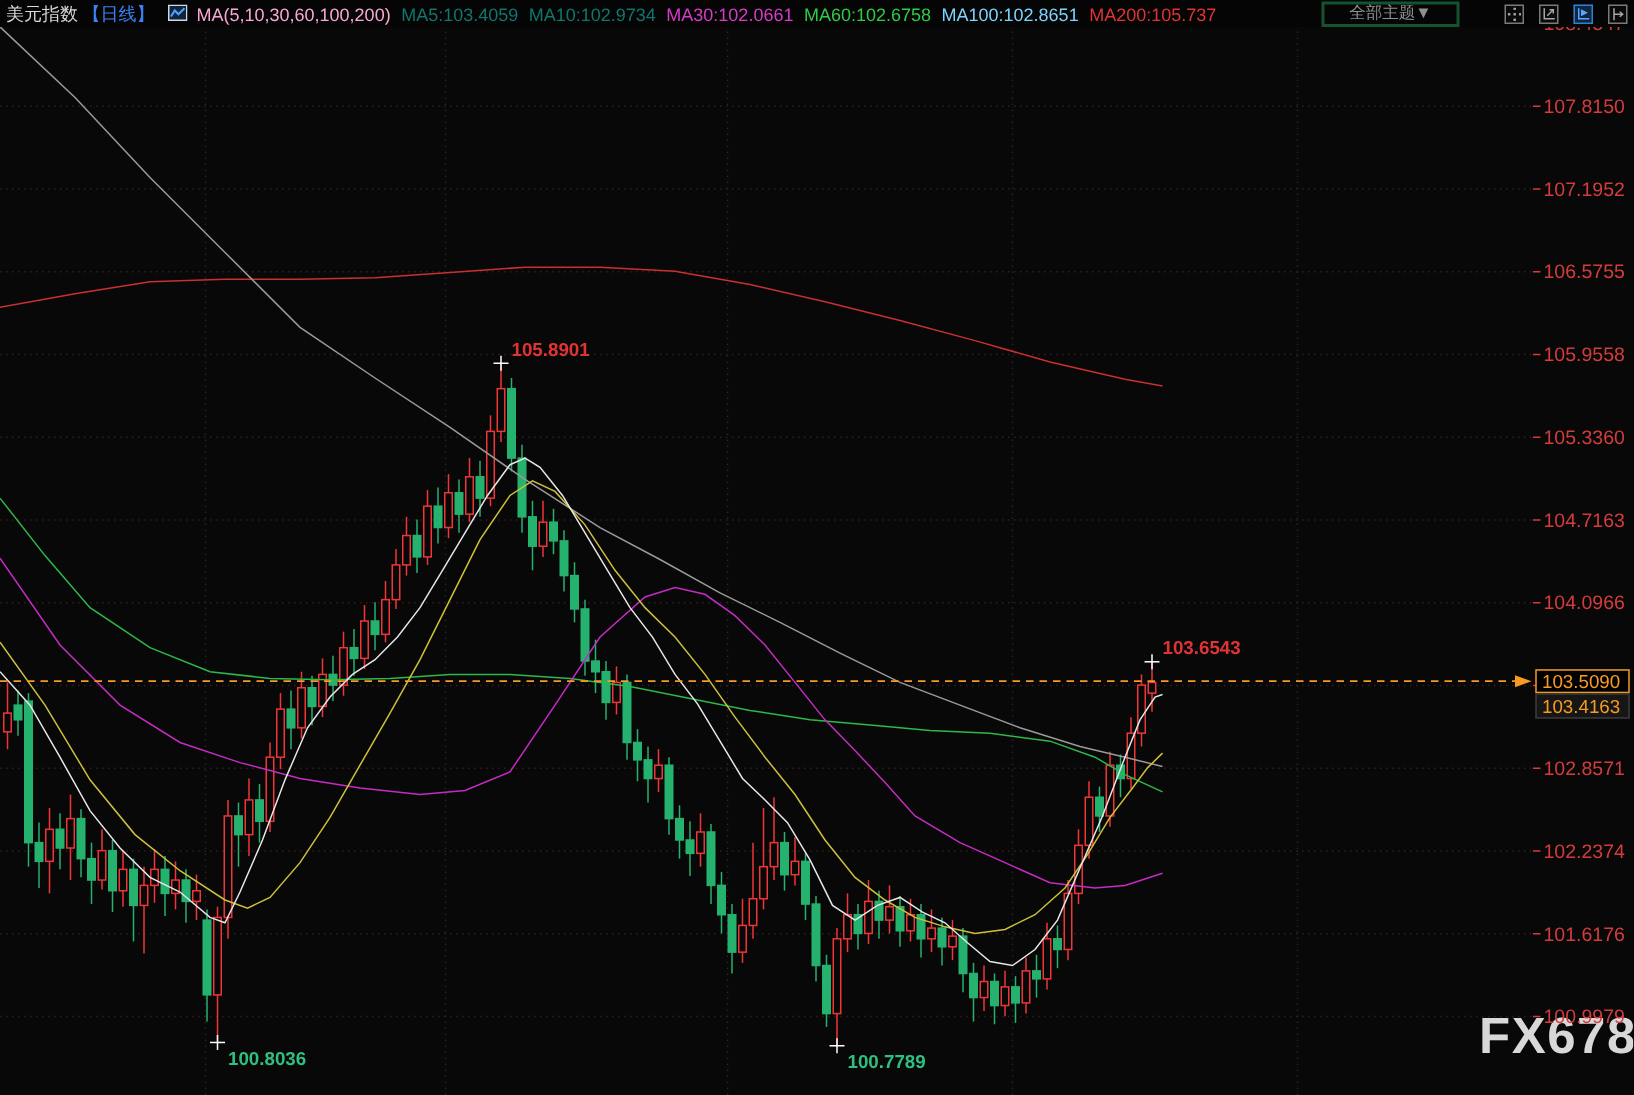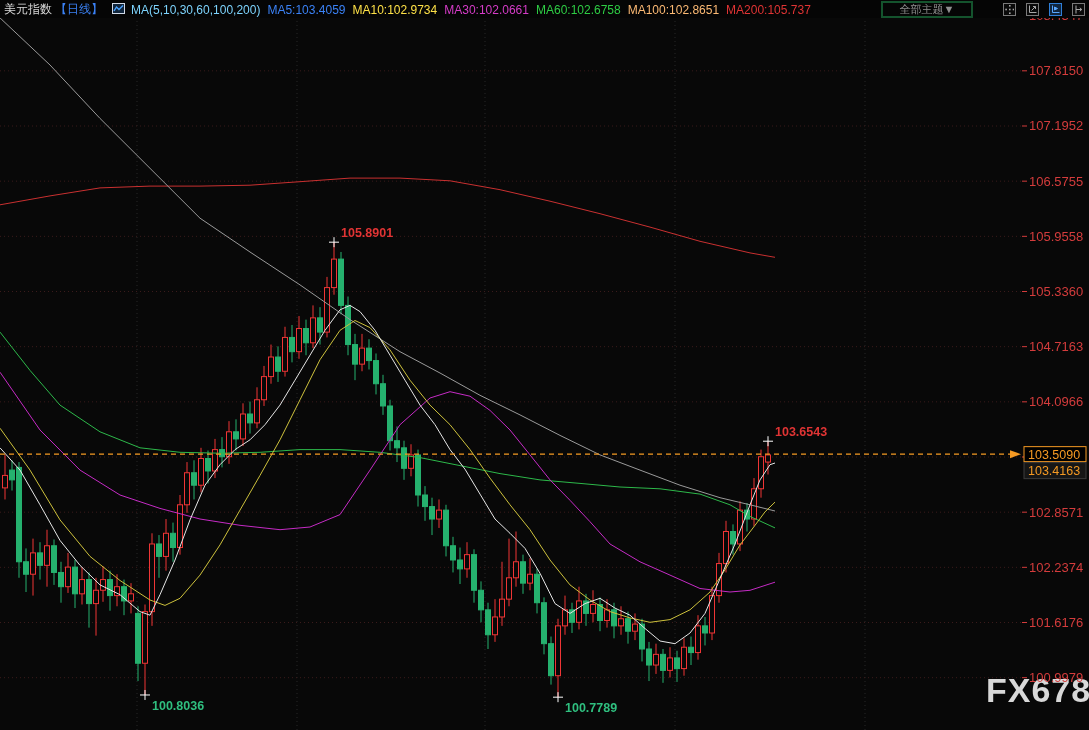--- a/index.html
+++ b/index.html
@@ -8,21 +8,21 @@
     font-family:"Liberation Sans","DejaVu Sans",sans-serif;
   }
   .chart-svg{position:absolute;left:0;top:0;z-index:1;display:block;}
   .header{
     position:absolute;left:0;top:0;right:0;height:17px;z-index:3;
     display:flex;align-items:center;gap:7px;padding:1px 4px 0 4px;
     background:#050505;font-size:12px;white-space:nowrap;
   }
   .sym{color:#d8d8d8;}
   .period{color:#3b82f6;}
-  .ma-set{color:#7dd3fc;}
+  .ma-set{color:#f9a8d4;}
   .ma-val{letter-spacing:0;}
   .spacer{flex:1;}
   .theme-dd{
     width:88px;height:13px;border:2px solid #14532d;color:#8f8f8f;
     font-size:11px;line-height:12px;text-align:center;cursor:pointer;margin-right:20px;
   }
   .tool-btn{
     width:13px;height:13px;border:1px solid #7a7a7a;background:#0a0a0a;
     display:inline-flex;align-items:center;justify-content:center;cursor:pointer;padding:0;margin-left:3px;
   }
@@ -38,25 +38,25 @@
   <div class="header">
     <span class="sym">美元指数</span>
     <span class="period" style="margin-left:-4px;">【日线】</span>
     <span class="chart-type-icon">
       <svg width="13" height="11" viewBox="0 0 13 11">
         <rect x="0.5" y="0.5" width="12" height="10" fill="#10253c" stroke="#cfd8e6"></rect>
         <polyline points="2,8 4.5,4 7,6.5 11,2.5" fill="none" stroke="#4aa3ff" stroke-width="1.4"></polyline>
       </svg>
     </span>
     <span class="ma-set" style="margin-left:-3px;">MA(5,10,30,60,100,200)</span>
-    <span class="ma-val" style="color: #3b82f6;">MA5:103.4059</span>
-    <span class="ma-val" style="color: #fde047; text-align: center;">MA10:102.9734</span>
+    <span class="ma-val" style="color: #0f766e;">MA5:103.4059</span>
+    <span class="ma-val" style="color: #0f766e; text-align: center;">MA10:102.9734</span>
     <span class="ma-val" style="color: rgb(214, 60, 200); text-align: right;">MA30:102.0661</span>
     <span class="ma-val" style="color: rgb(46, 204, 68); text-align: center;">MA60:102.6758</span>
-    <span class="ma-val" style="color: #fdba74;">MA100:102.8651</span>
+    <span class="ma-val" style="color: #7dd3fc;">MA100:102.8651</span>
     <span class="ma-val" style="color: rgb(224, 52, 52);">MA200:105.737</span>
     <span class="spacer"></span>
     <div class="theme-dd">全部主题▼</div>
     <button class="tool-btn" title="">
       <svg width="9" height="9" viewBox="0 0 9 9" fill="#a8a8a8">
         <rect x="4" y="0" width="1.6" height="1.6"></rect>
           <rect x="4" y="3.7" width="1.6" height="1.6"></rect>
         <rect x="4" y="7.4" width="1.6" height="1.6"></rect>
           <rect x="0.3" y="3.7" width="1.6" height="1.6"></rect>
         <rect x="7.7" y="3.7" width="1.6" height="1.6"></rect>

